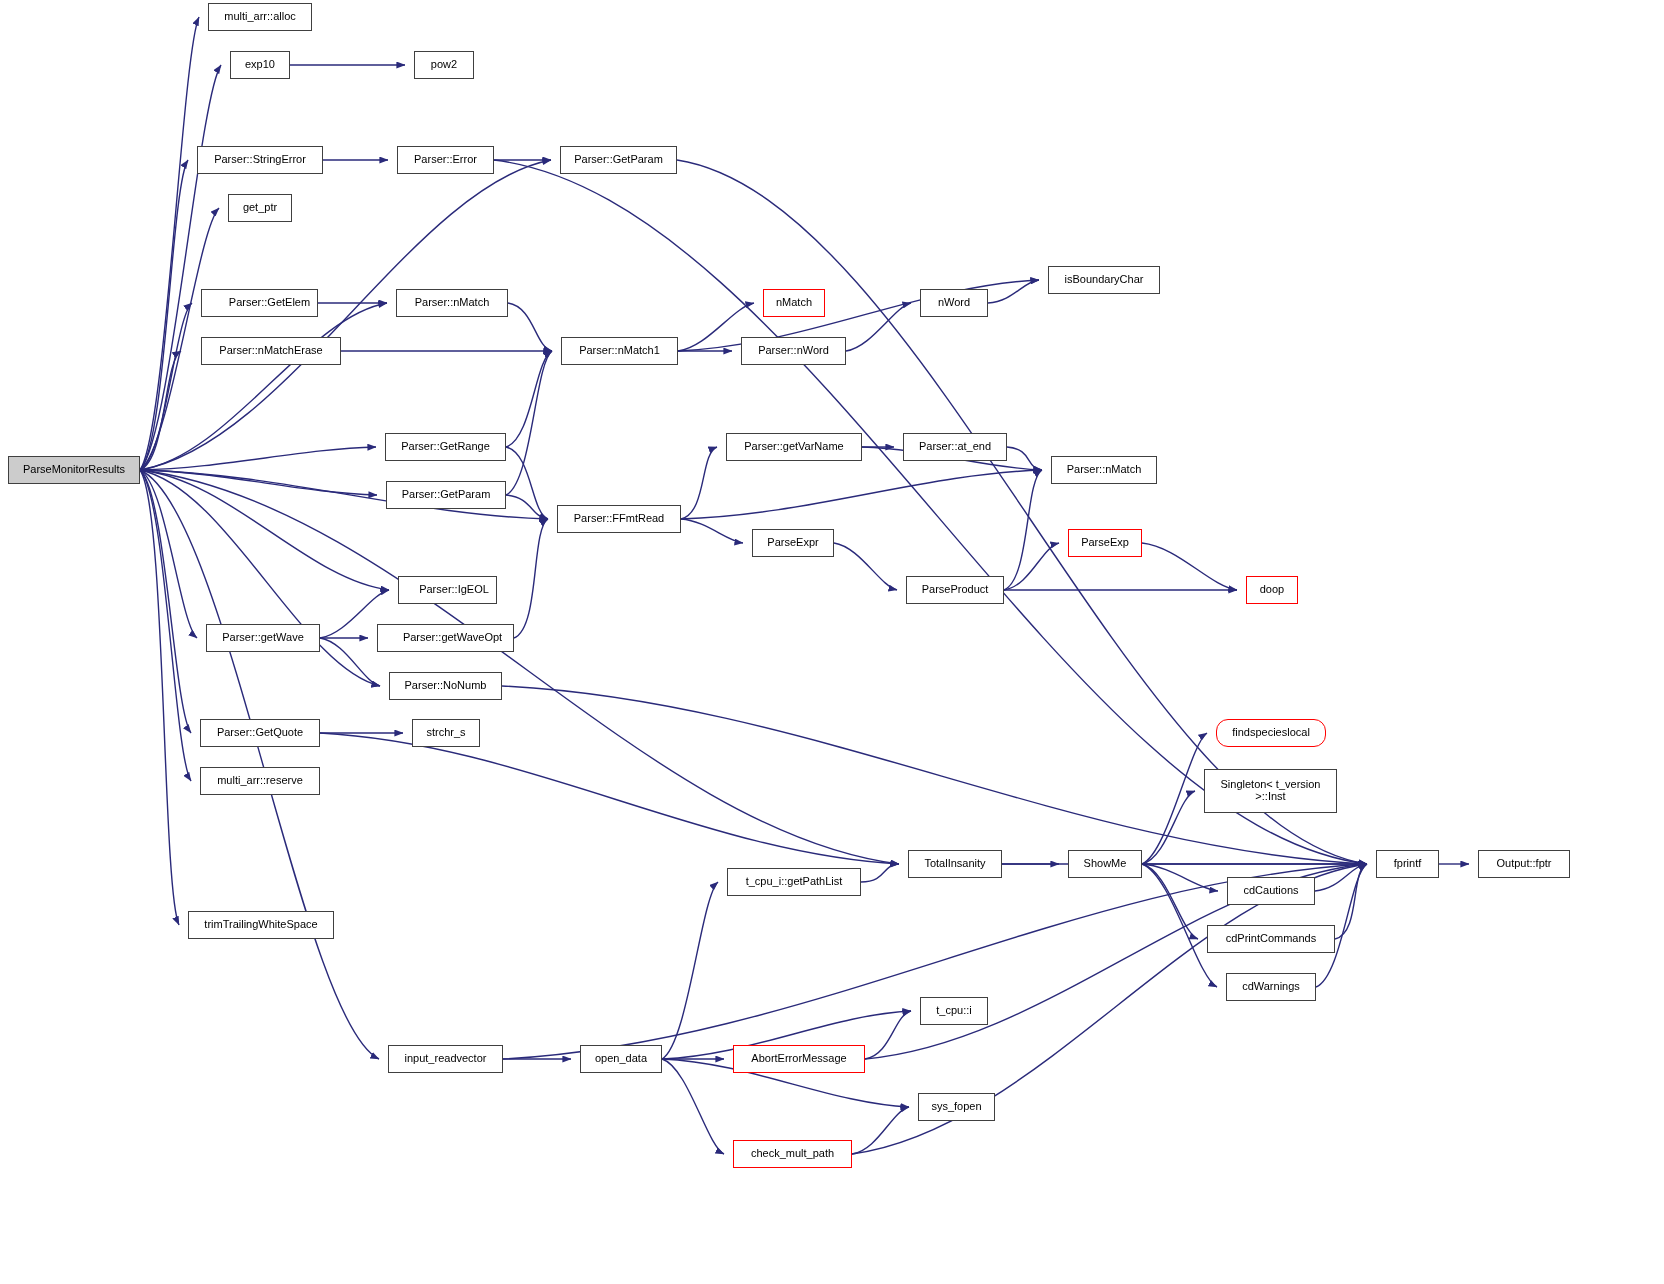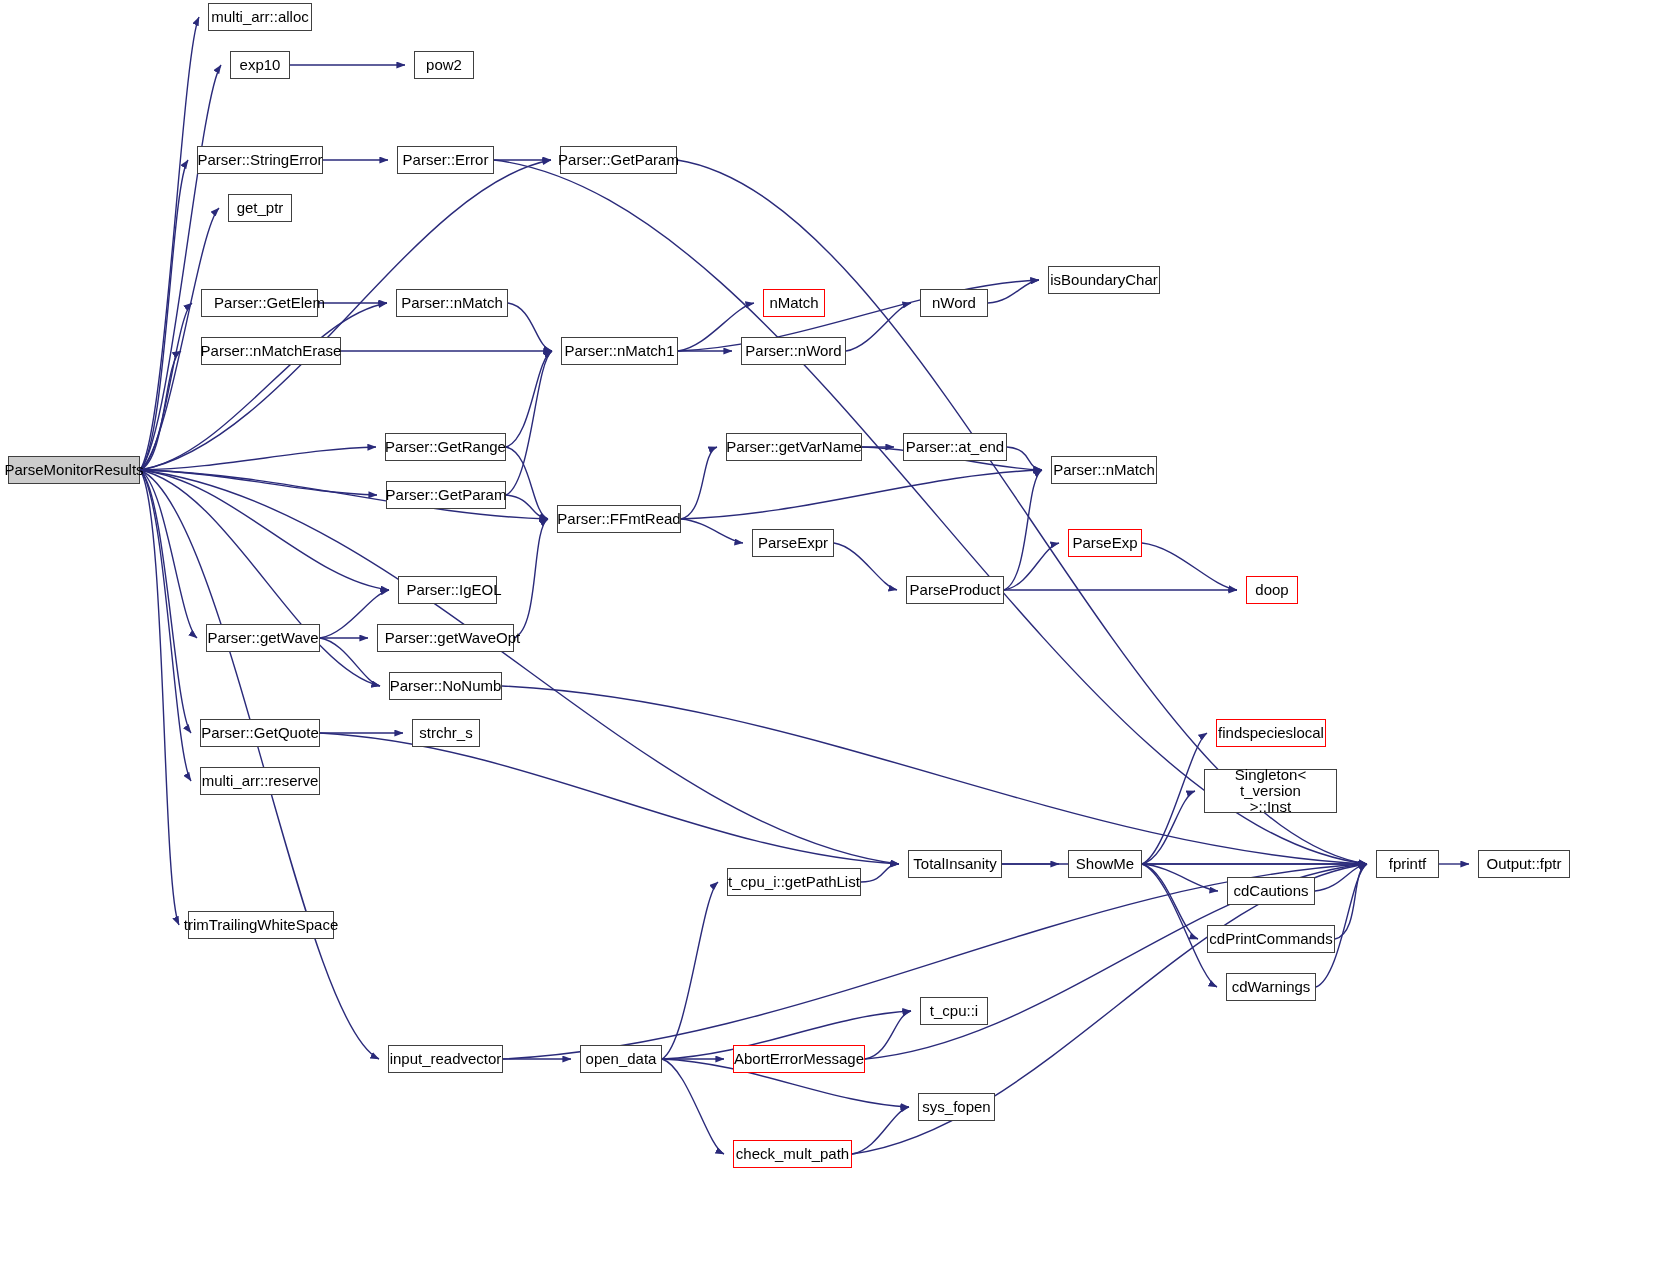--- a/index.html
+++ b/index.html
@@ -25,21 +25,21 @@
   .node {
     position: absolute;
     box-sizing: border-box;
     display: flex;
     align-items: center;
     justify-content: center;
     text-align: center;
     background: #ffffff;
     border: 1px solid #404040;
     color: #000000;
-    font-size: 15px;
+    font-size: 11px;
     line-height: 1.05;
     white-space: pre-line;
     letter-spacing: 0px;
     cursor: pointer;
   }
   .node.red {
     border: 1px solid #ff0000;
   }
   .node.root {
     background: #cccccc;
@@ -164,21 +164,21 @@
       <div class="node" style="left: 752px; top: 529px; width: 82px; height: 28px;">ParseExpr</div>
       <div class="node red" style="left: 1068px; top: 529px; width: 74px; height: 28px;">ParseExp</div>
       <div class="node" style="left: 906px; top: 576px; width: 98px; height: 28px;">ParseProduct</div>
       <div class="node red" style="left: 1246px; top: 576px; width: 52px; height: 28px;">doop</div>
       <div class="node" style="left: 398px; top: 576px; width: 99px; height: 28px; padding-left: 13px;">Parser::IgEOL</div>
       <div class="node" style="left: 206px; top: 624px; width: 114px; height: 28px;">Parser::getWave</div>
       <div class="node" style="left: 377px; top: 624px; width: 137px; height: 28px; padding-left: 14px;">Parser::getWaveOpt</div>
       <div class="node" style="left: 389px; top: 672px; width: 113px; height: 28px;">Parser::NoNumb</div>
       <div class="node" style="left: 200px; top: 719px; width: 120px; height: 28px;">Parser::GetQuote</div>
       <div class="node" style="left: 412px; top: 719px; width: 68px; height: 28px;">strchr_s</div>
-      <div class="node red" style="left: 1216px; top: 719px; width: 110px; height: 28px;">findspecieslocal</div>
+      <div class="node red" style="left: 1216px; top: 719px; width: 110px; height: 28px; border-radius: 12px;">findspecieslocal</div>
       <div class="node" style="left: 200px; top: 767px; width: 120px; height: 28px;">multi_arr::reserve</div>
       <div class="node" style="left: 1204px; top: 769px; width: 133px; height: 44px;">Singleton&lt; t_version
 &gt;::Inst</div>
       <div class="node" style="left: 908px; top: 850px; width: 94px; height: 28px;">TotalInsanity</div>
       <div class="node" style="left: 1068px; top: 850px; width: 74px; height: 28px;">ShowMe</div>
       <div class="node" style="left: 1227px; top: 877px; width: 88px; height: 28px;">cdCautions</div>
       <div class="node" style="left: 1376px; top: 850px; width: 63px; height: 28px;">fprintf</div>
       <div class="node" style="left: 1478px; top: 850px; width: 92px; height: 28px;">Output::fptr</div>
       <div class="node" style="left: 727px; top: 868px; width: 134px; height: 28px;">t_cpu_i::getPathList</div>
       <div class="node" style="left: 1207px; top: 925px; width: 128px; height: 28px;">cdPrintCommands</div>

